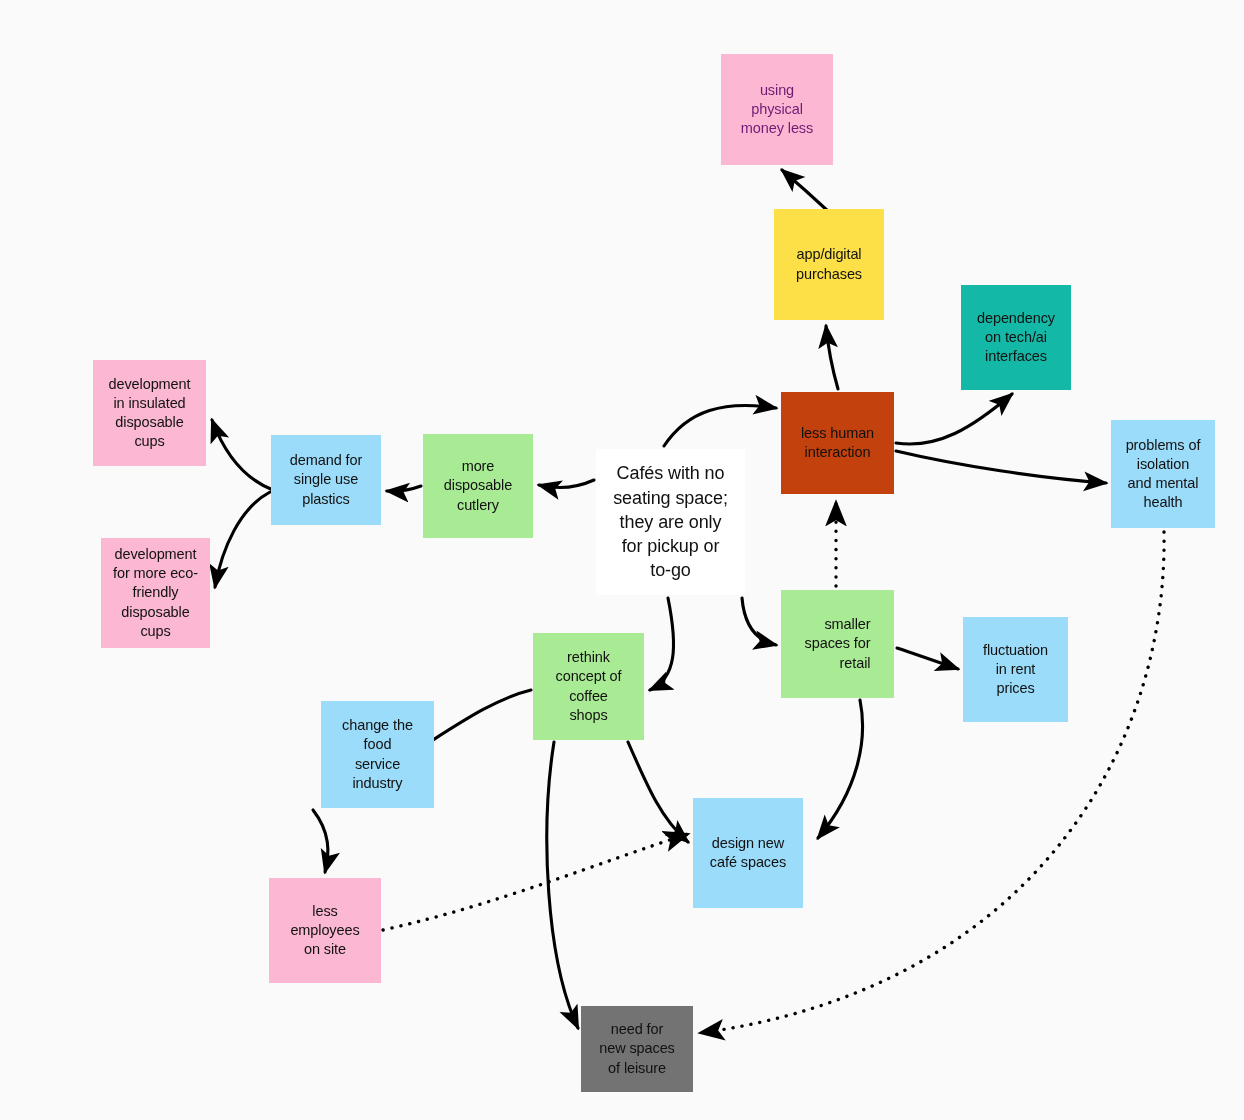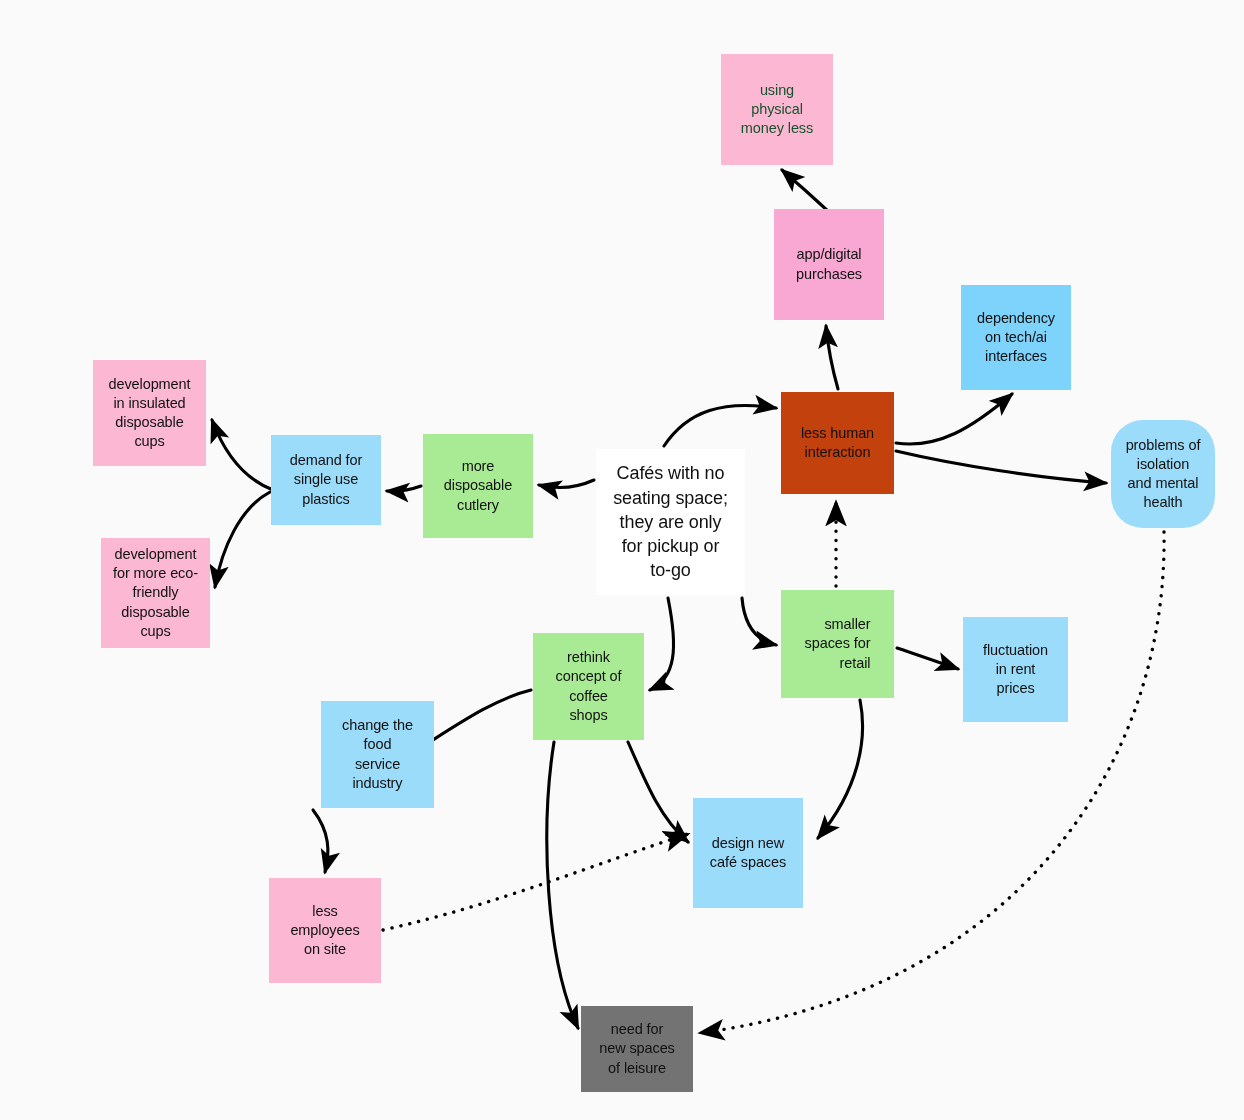--- a/index.html
+++ b/index.html
@@ -71,29 +71,29 @@
         <path d="M 531 690 C 490 700 450 730 406 757" marker-end="url(#arrowhead)" stroke="#000000"></path>
         <path d="M 628 742 C 648 788 662 820 688 842" marker-end="url(#arrowhead)" stroke="#000000"></path>
         <path d="M 554 742 C 540 830 546 960 578 1028" marker-end="url(#arrowhead)" stroke="#000000"></path>
         <path d="M 313 810 C 330 832 330 852 325 872" marker-end="url(#arrowhead)" stroke="#000000"></path>
         <path d="M 383 930 C 500 904 600 862 688 834" marker-end="url(#arrowhead)" stroke="#000000" stroke-width="3.4" stroke-dasharray="0.1 9"></path>
         <path d="M 1164 532 C 1168 760 1020 990 700 1033" marker-end="url(#arrowhead)" stroke="#000000" stroke-width="3.4" stroke-dasharray="0.1 9"></path>
       </g>
   </svg>
 
   <div id="node-layer">
-      <div class="node" style="left: 721px; top: 54px; width: 112px; height: 111px; background: rgb(252, 184, 211); color: #14532d;"><span>using
+      <div class="node" style="left: 721px; top: 54px; width: 112px; height: 111px; background: rgb(252, 184, 211); color: #701a75;"><span>using
 physical
 money less</span></div>
-      <div class="node" style="left: 774px; top: 209px; width: 110px; height: 111px; background: #f9a8d4; color: rgb(17, 17, 17);"><span>app/digital
+      <div class="node" style="left: 774px; top: 209px; width: 110px; height: 111px; background: #fde047; color: rgb(17, 17, 17);"><span>app/digital
 purchases</span></div>
-      <div class="node" style="left: 961px; top: 285px; width: 110px; height: 105px; background: #7dd3fc; color: rgb(17, 17, 17);"><span>dependency
+      <div class="node" style="left: 961px; top: 285px; width: 110px; height: 105px; background: #14b8a6; color: rgb(17, 17, 17);"><span>dependency
 on tech/ai
 interfaces</span></div>
-      <div class="node" style="left: 1111px; top: 420px; width: 104px; height: 108px; background: rgb(155, 220, 250); color: rgb(17, 17, 17); border-radius: 32px;"><span>problems of
+      <div class="node" style="left: 1111px; top: 420px; width: 104px; height: 108px; background: rgb(155, 220, 250); color: rgb(17, 17, 17);"><span>problems of
 isolation
 and mental
 health</span></div>
       <div class="node" style="left: 93px; top: 360px; width: 113px; height: 106px; background: rgb(252, 184, 211); color: rgb(17, 17, 17);"><span>development
 in insulated
 disposable
 cups</span></div>
       <div class="node" style="left: 101px; top: 538px; width: 109px; height: 110px; background: rgb(252, 184, 211); color: rgb(17, 17, 17);"><span>development
 for more eco-
 friendly

